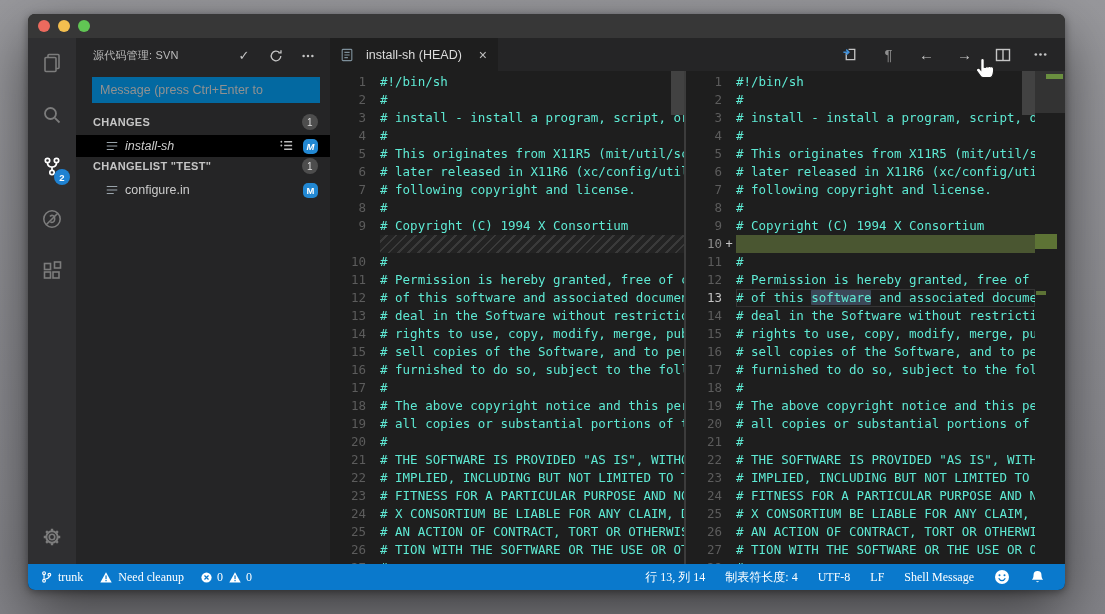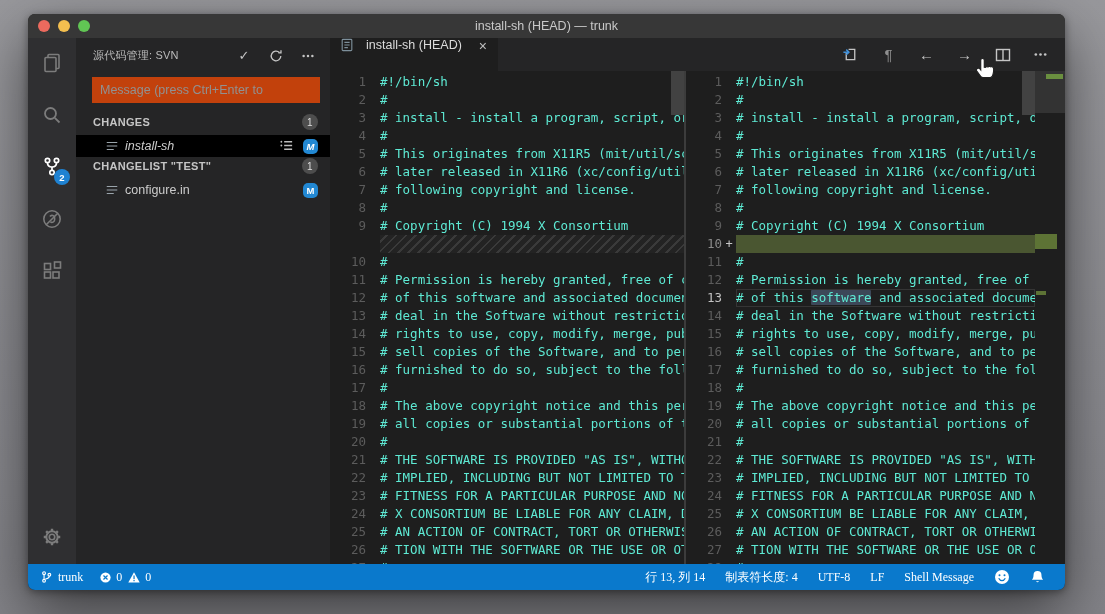--- a/index.html
+++ b/index.html
@@ -21,38 +21,38 @@
   .ab-icon.active{color:#fff;}
   .ab-badge{position:absolute;right:-5px;bottom:-5px;min-width:16px;height:16px;border-radius:50%;
     background:#1f82d2;color:#fff;font-size:9.5px;display:flex;align-items:center;justify-content:center;font-weight:bold;}
   .ab-bottom{margin-top:auto;margin-bottom:14px;}
   
   .sidebar{width:254px;background:#252526;display:flex;flex-direction:column;font-size:12.5px;color:#cccccc;}
   .sb-header{height:35px;display:flex;align-items:center;padding:0 14px 0 17px;}
   .sb-title{flex:1;font-size:11px;color:#bbbbbb;letter-spacing:.2px;white-space:nowrap;overflow:hidden;}
   .sb-actions{display:flex;gap:16px;align-items:center;color:#c5c5c5;}
   .sb-act{cursor:pointer;display:flex;align-items:center;justify-content:center;width:16px;height:16px;font-size:13px;}
-  .msg-input{margin:4px 10px 10px 16px;width:228px;height:26px;background:#c2410c;border:none;color:#cccccc;
+  .msg-input{margin:4px 10px 10px 16px;width:228px;height:26px;background:#0369a1;border:none;color:#cccccc;
     font-size:12.5px;padding:0 8px;outline:none;font-family:"Liberation Sans",sans-serif;}
   .msg-input::placeholder{color:#919191;}
   .sec-header{height:22px;display:flex;align-items:center;padding:0 12px 4px 17px;font-size:11px;font-weight:bold;color:#c5c5c5;letter-spacing:.3px;cursor:pointer;}
   .sec-label{flex:1;white-space:nowrap;overflow:hidden;}
   .badge-count{min-width:16px;height:16px;border-radius:9px;background:#4d4d4d;color:#dddddd;font-size:10px;font-weight:normal;
     display:flex;align-items:center;justify-content:center;padding:0 4px;}
   .file-row{height:22px;display:flex;align-items:center;padding:0 12px 0 29px;cursor:pointer;}
   .file-row.selected{background:#000000;font-style:italic;}
   .file-icon{width:15px;height:15px;margin-right:5px;color:#9aa4ab;flex:0 0 auto;}
   .file-name{flex:1;white-space:nowrap;overflow:hidden;color:#cccccc;}
   .cl-icon{width:16px;height:16px;color:#bdbdbd;margin-right:8px;}
   .m-badge{width:15px;height:15px;border-radius:5px;background:#2288d3;color:#fff;font-size:9.5px;font-weight:bold;
     display:flex;align-items:center;justify-content:center;flex:0 0 auto;}
   
   .editor{flex:1;background:#1e1e1e;display:flex;flex-direction:column;min-width:0;}
   .tabbar{height:33px;background:#252526;display:flex;align-items:stretch;}
-  .tab{width:168px;background:#1e1e1e;display:flex;align-items:flex-start;padding:0 8px 0 10px;gap:12px;cursor:pointer;}
+  .tab{width:168px;background:#1e1e1e;display:flex;align-items:center;padding:0 8px 0 10px;gap:12px;cursor:pointer;}
   .tab-icon{width:14px;height:14px;color:#7d8f9a;flex:0 0 auto;}
   .tab-label{flex:1;font-size:12.5px;color:#dcdcdc;white-space:nowrap;overflow:hidden;}
   .tab-close{color:#c0c0c0;font-size:14px;line-height:1;cursor:pointer;padding:1px 3px;}
   .ed-toolbar{margin-left:auto;display:flex;align-items:center;gap:21px;padding-right:16px;color:#c5c5c5;}
   .tb-icon{width:17px;height:17px;display:flex;align-items:center;justify-content:center;font-size:15px;cursor:pointer;}
   .tb-icon svg{display:block;}
   
   .diffarea{flex:1;display:flex;position:relative;overflow:hidden;}
   .pane{position:relative;overflow:hidden;padding-top:2px;}
   .pane-left{width:354px;flex:0 0 354px;}
@@ -93,21 +93,20 @@
 <body>
 
 <div class="window">
 
   <div class="titlebar">
     <div class="lights">
       <span class="light red"></span>
       <span class="light yellow"></span>
       <span class="light green"></span>
     </div>
-    <div class="wtitle">install-sh (HEAD) — trunk</div>
   </div>
 
   <div class="main">
 
     <div class="activitybar">
       <div class="ab-icon">
         <svg width="24" height="24" viewBox="0 0 24 24" fill="none" stroke="currentColor" stroke-width="1.6">
           <rect x="8" y="3.5" width="11" height="14" rx="1"></rect>
             <rect x="5" y="6.5" width="11" height="14" rx="1" fill="#2f2f31"></rect>
         </svg>
@@ -341,20 +340,28 @@
     <div class="sb-item">
       <svg width="13" height="14" viewBox="0 0 16 16" fill="none" stroke="#fff" stroke-width="1.4">
         <circle cx="5" cy="3.3" r="1.7"></circle>
           <circle cx="5" cy="12.7" r="1.7"></circle>
           <circle cx="11.5" cy="5.3" r="1.7"></circle>
         <path d="M5 5 v6 M11.5 7 c0 2.5-3 3-5 3.5"></path>
       </svg>
       <span>trunk</span>
     </div>
     <div class="sb-item">
+      <svg width="14" height="13" viewBox="0 0 16 16">
+        <path d="M8 1.5 L15 14 H1 Z" fill="#fff"></path>
+          <rect x="7.3" y="5.5" width="1.5" height="4.5" fill="#0a79cc"></rect>
+        <rect x="7.3" y="11" width="1.5" height="1.6" fill="#0a79cc"></rect>
+      </svg>
+      <span>Need cleanup</span>
+    </div>
+    <div class="sb-item">
       <span class="problem-pair">
         <svg width="13" height="13" viewBox="0 0 16 16" fill="none">
           <circle cx="8" cy="8" r="6.3" fill="#fff"></circle>
           <path d="M5.5 5.5 L10.5 10.5 M10.5 5.5 L5.5 10.5" stroke="#0a79cc" stroke-width="1.5"></path>
         </svg>
         <span>0</span>
       </span>
       <span class="problem-pair">
         <svg width="14" height="13" viewBox="0 0 16 16">
           <path d="M8 1.5 L15 14 H1 Z" fill="#fff"></path>

